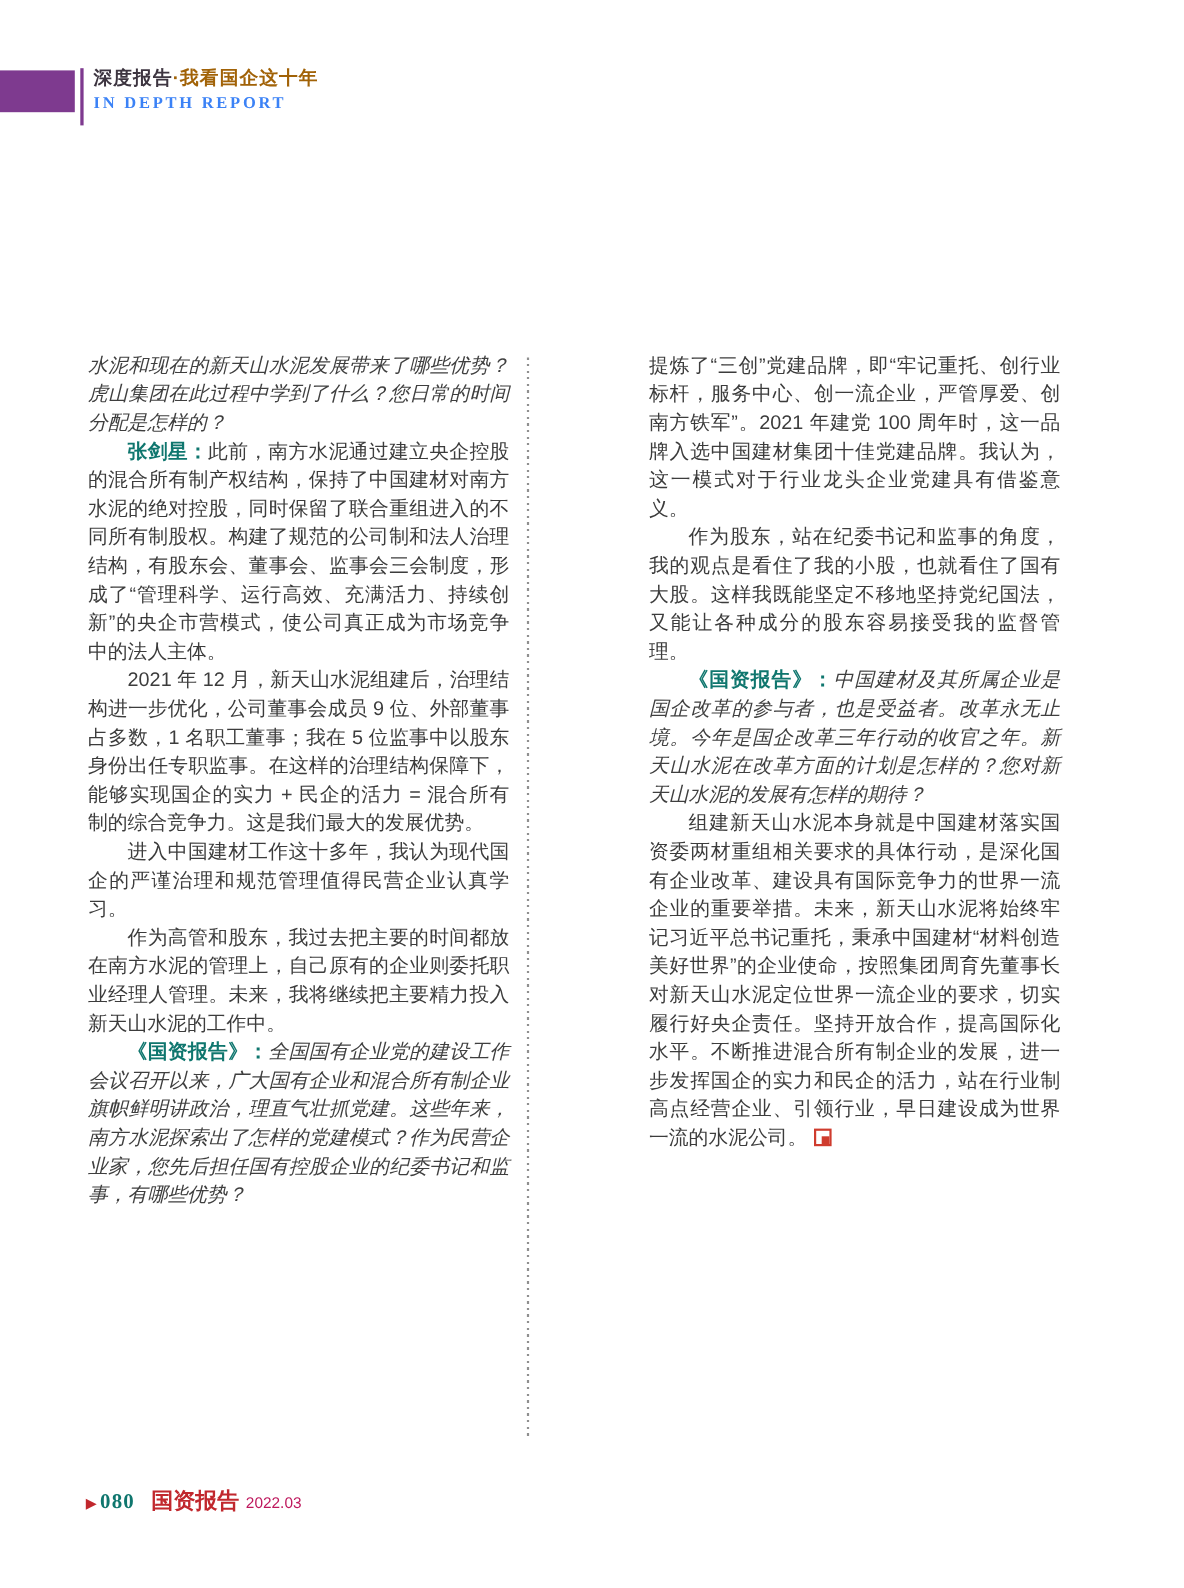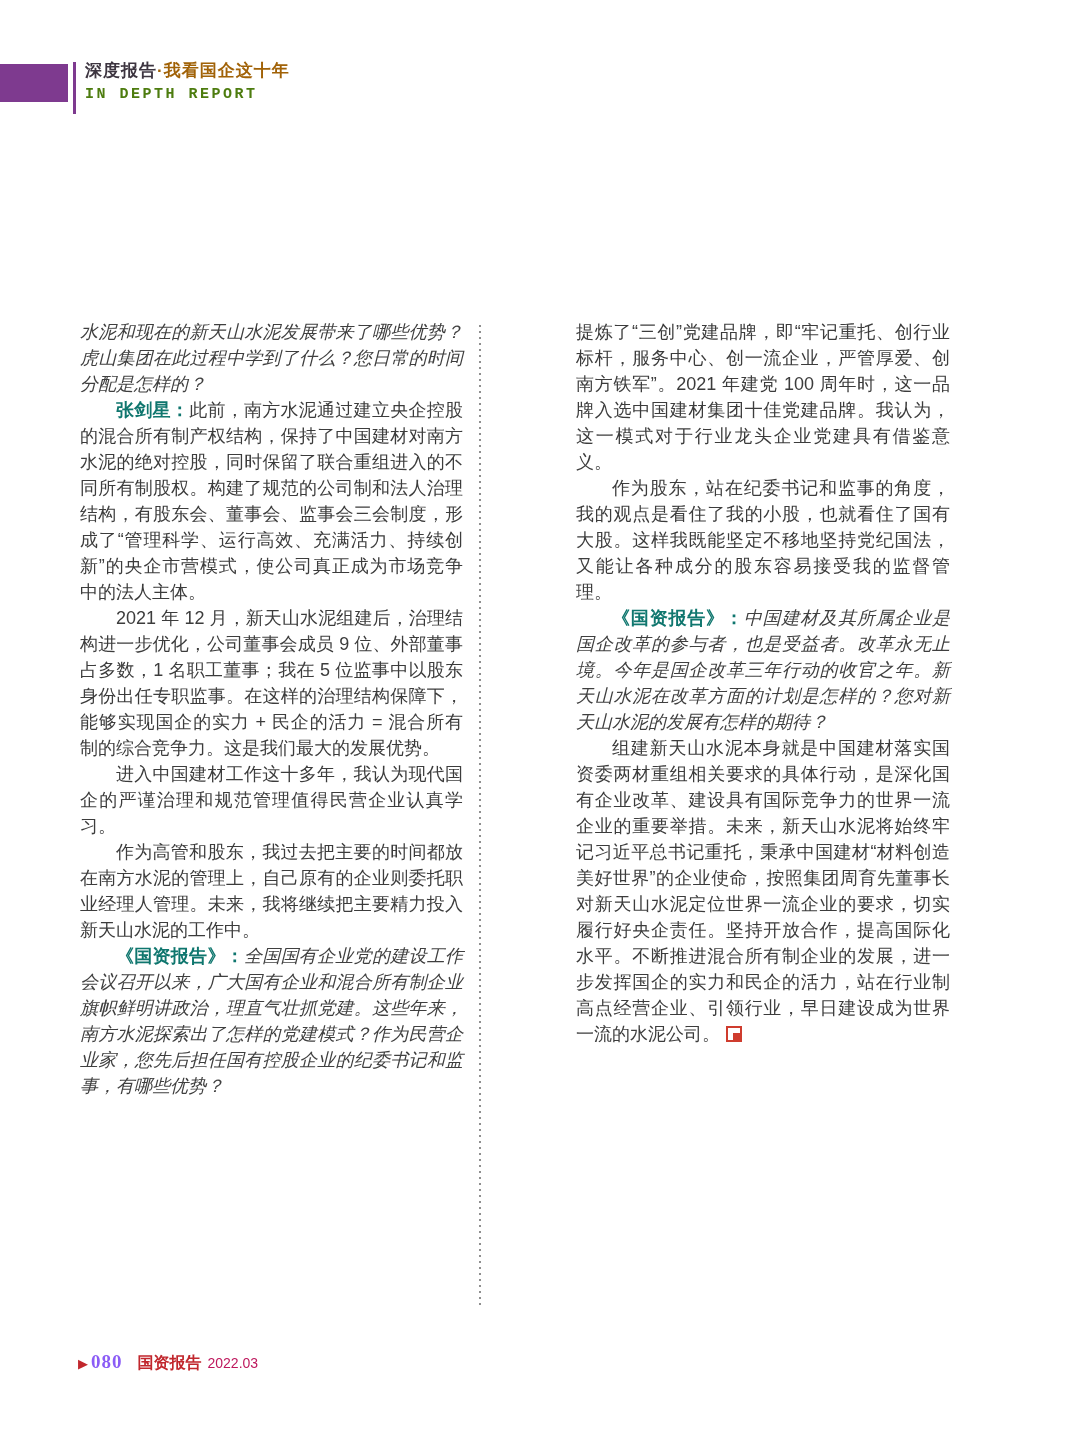--- a/index.html
+++ b/index.html
@@ -5,49 +5,49 @@
   html,body { margin:0; padding:0; background:#ffffff; }
   body { width:1076px; height:1444px; font-family:"Liberation Sans","DejaVu Sans",sans-serif; }
   .page { position:relative; width:1076px; height:1444px; background:#ffffff; overflow:hidden; }
 
   
   .color-block { position:absolute; left:0; top:64px; width:68px; height:38px; background:#7e3a8f; }
   .accent-bar  { position:absolute; left:73px; top:62px; width:3px; height:52px; background:#7e3a8f; }
   .titles { position:absolute; left:85px; top:59px; }
   .cn-title { font-size:17px; font-weight:bold; color:#3d3540; letter-spacing:1px; white-space:nowrap; }
   .cn-title .topic { color:#a16207; }
-  .en-title { margin-top:4px; font-family:Liberation Mono, monospace; font-weight:bold;
-              font-size:15px; letter-spacing:2.5px; color:#4d7c0f; white-space:nowrap; }
+  .en-title { margin-top:4px; font-family:Liberation Serif, serif; font-weight:bold;
+              font-size:15px; letter-spacing:2.5px; color:#3b82f6; white-space:nowrap; }
 
   
   .col { position:absolute; top:319px; font-size:18px; line-height:26px; color:#3c3c3c;
          text-align:justify; }
   .col-left  { left:80px;  width:383px; }
-  .col-right { left:576px; width:374px; }
+  .col-right { left:590px; width:374px; }
   .col p { margin:0; padding:0; }
   .ind { text-indent:2em; }
   .lead { font-weight:bold; color:#0f766e; }
   .qtext { font-family:"Liberation Serif","DejaVu Serif",serif; font-style:italic; color:#3f3f3f; }
 
   
   .divider { position:absolute; left:479px; top:325px; width:2px; height:982px;
              background-image:repeating-linear-gradient(to bottom,#8f8f8f 0 2px,transparent 2px 6px); }
 
   
   .endmark { display:inline-block; width:12px; height:12px; border:2px solid #cf3c2e;
              position:relative; top:2px; margin-left:6px; }
   .endmark::after { content:""; position:absolute; right:0; bottom:0; width:7px; height:7px;
                     background:#cf3c2e; }
 
   
   .footer { position:absolute; left:78px; top:1351px; display:flex; align-items:baseline; }
   .tri    { color:#c1272d; font-size:13px; margin-right:3px; }
   .pageno { font-family:"Liberation Serif","DejaVu Serif",serif; font-weight:bold; font-size:19px;
-            color:#8b5cf6; letter-spacing:1px; }
-  .mag    { color:#c1272d; font-weight:bold; font-size:16px; margin-left:15px; }
+            color:#0f766e; letter-spacing:1px; }
+  .mag    { color:#c1272d; font-weight:bold; font-size:20px; margin-left:15px; }
   .issue  { color:#be185d; font-size:14px; margin-left:6px; }
 </style>
 </head>
 <body>
 
 <div class="page">
 
   <div class="color-block"></div>
   <div class="accent-bar"></div>
   <div class="titles">

